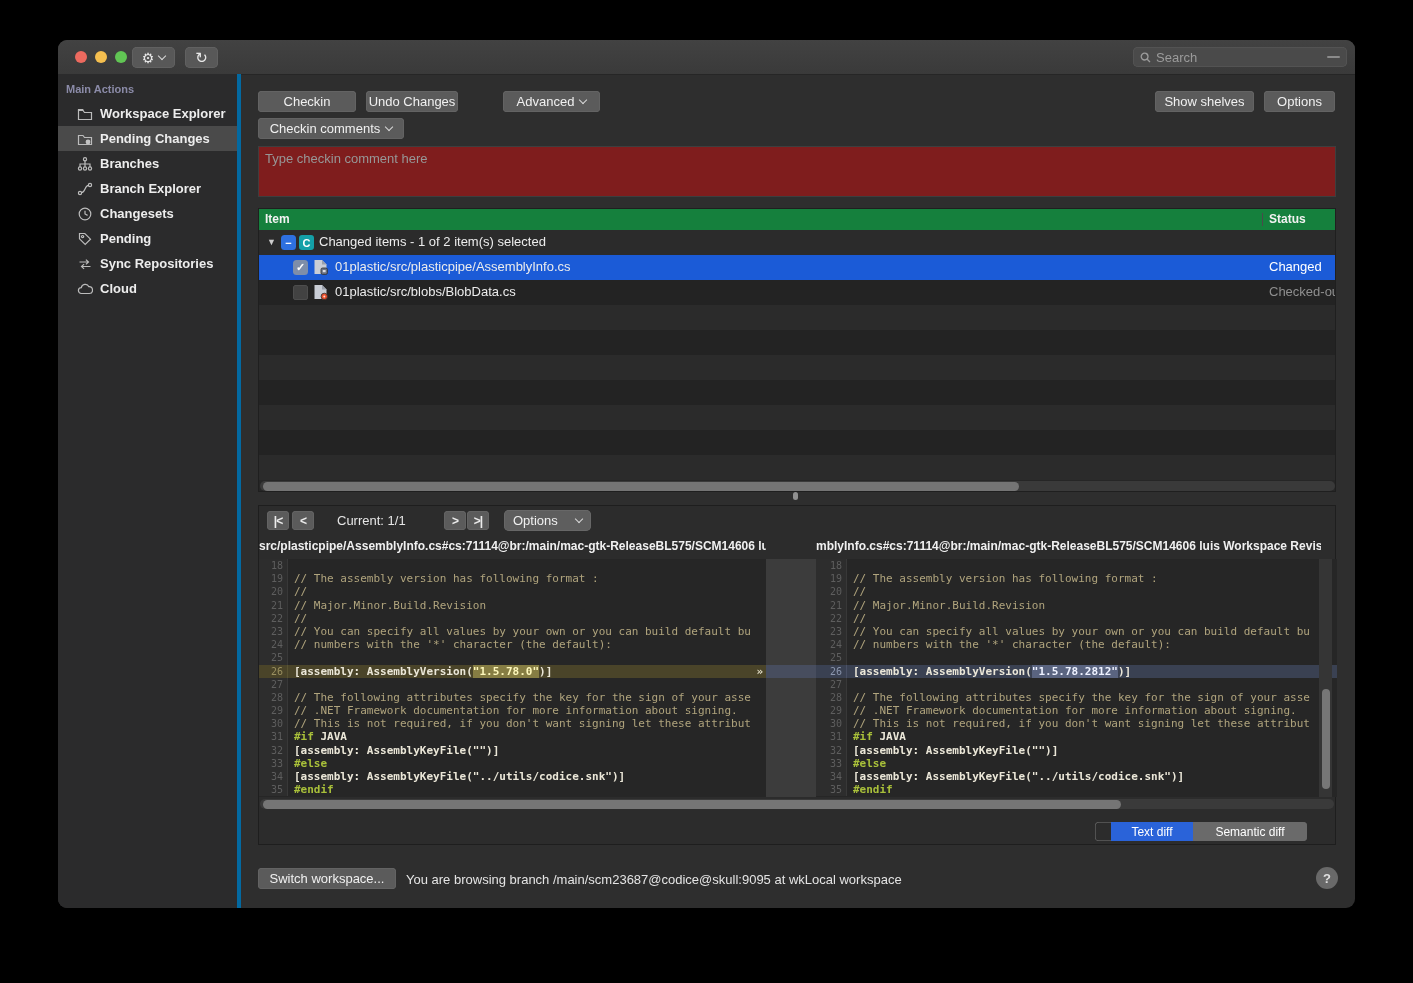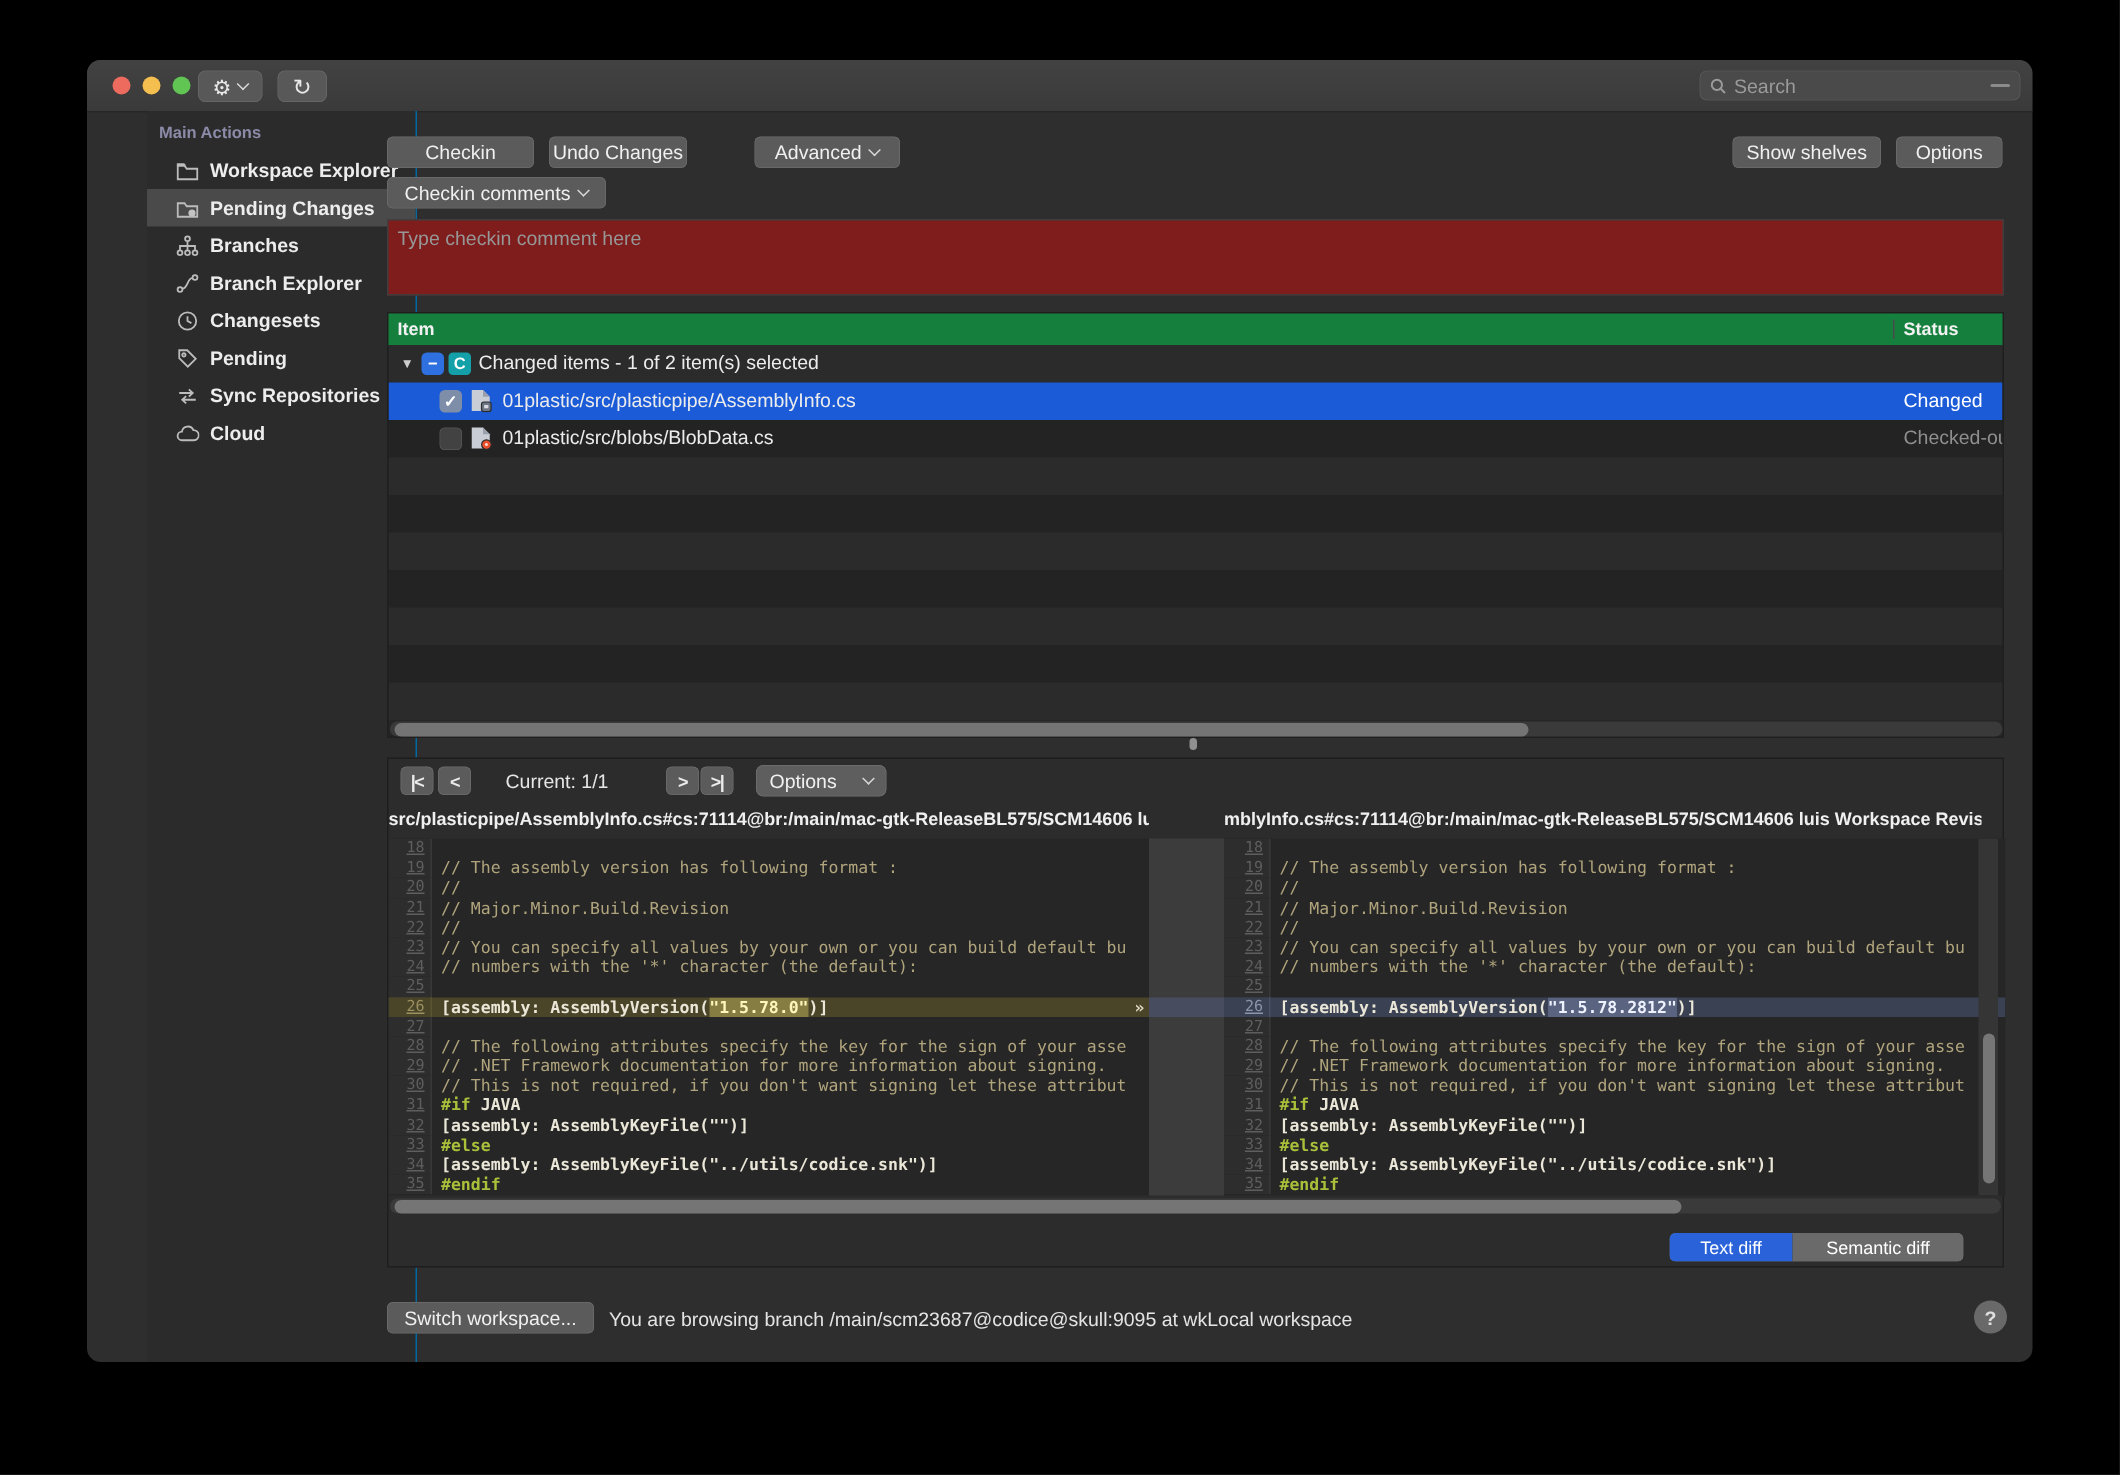--- a/index.html
+++ b/index.html
@@ -22,21 +22,21 @@
   .gear-btn{left:74px;width:43px;}
   .refresh-btn{left:127px;width:33px;font-size:15px;}
   .chev{width:5px;height:5px;border-right:1.4px solid #d9d9d9;border-bottom:1.4px solid #d9d9d9;
     transform:rotate(45deg);margin-top:-3px;display:inline-block;}
   .search{position:absolute;top:7px;right:8px;width:200px;height:20px;background:#4a4a4a;
     border-radius:5px;display:flex;align-items:center;padding:0 7px;gap:5px;
     color:#9b9b9b;font-size:13px;box-shadow:inset 0 0 0 .5px #5c5c5c;}
   .search .dash{margin-left:auto;width:13px;height:2px;background:#8b8b8b;border-radius:1px;}
   
   .sidebar{position:absolute;left:0;top:34px;bottom:0;width:179px;background:#2b2b2c;
-    border-right:1px solid #0369a1;margin-left:40px;}
+    border-right:4px solid #0369a1;}
   .side-header{position:absolute;left:8px;top:9px;font-size:11px;font-weight:bold;color:#8b8ba8;}
   .side-items{position:absolute;left:0;top:27px;right:0;}
   .side-item{height:25px;display:flex;align-items:center;padding-left:18px;gap:7px;
     color:#ededed;font-size:13px;font-weight:600;cursor:default;}
   .side-item.selected{background:#4a4a4a;}
   .side-item .icon{width:17px;height:16px;display:flex;align-items:center;justify-content:center;}
   
   .btn{position:absolute;height:21px;background:#5b5b5b;border-radius:4px;color:#f0f0f0;
     font-size:13px;display:flex;align-items:center;justify-content:center;gap:6px;
     box-shadow:inset 0 0 0 .5px #6d6d6d;}
@@ -94,40 +94,40 @@
   .ph-left{left:0;width:507px;}
   .ph-right{left:557px;width:505px;padding-right:20px;}
   .pane{position:absolute;top:53px;height:238px;background:#262626;overflow:hidden;}
   .pane-left{left:0;width:507px;}
   .pane-right{left:557px;width:521px;}
   .midgutter{position:absolute;left:507px;top:53px;width:50px;height:238px;background:#3c3c3c;}
   .midband{position:absolute;left:0;top:105.6px;width:50px;height:13.2px;background:#474d5e;}
   .code-line{position:relative;display:flex;height:13.2px;}
   .ln{width:29px;flex:none;text-align:right;padding-right:4px;box-sizing:border-box;
     font:10px/13.2px "DejaVu Sans Mono",monospace;color:#5e5e5e;background:#2d2d2d;
-    border-right:1px solid #383838;text-decoration:underline;}
+    border-right:1px solid #383838;}
   .pane-right .ln{width:31px;}
   .ct{flex:1;padding-left:6px;white-space:pre;overflow:hidden;
     font:bold 11px/13.2px "DejaVu Sans Mono",monospace;color:#ebe7d8;}
   .s-c{color:var(--c-comment);font-weight:normal;}
   .s-p{color:var(--c-pre);}
   .s-k{color:#ebe7d8;}
   .chg-left{background:var(--c-oliveBg);}
   .chg-left .ln{background:var(--c-oliveBg);color:#9a9060;border-right-color:#5a5433;}
   .chg-left .s-h{background:var(--c-oliveHl);color:#fdf7bb;}
   .chg-right{background:var(--c-blueBg);}
   .chg-right .ln{background:var(--c-blueBg);color:#8b96ad;border-right-color:#4a5166;}
   .chg-right .s-h{background:var(--c-blueHl);color:#eef2ff;}
   .marker{position:absolute;right:3px;top:0;font:bold 11px/13.2px "DejaVu Sans Mono",monospace;color:#ded9c2;}
   .vscroll{position:absolute;left:503px;top:0;width:13px;height:238px;background:#353535;}
   .vscroll .thumb{position:absolute;left:2.5px;top:130px;width:8px;height:100px;background:#767676;border-radius:4px;}
   .dscroll{position:absolute;left:1px;top:293px;width:1074px;height:10px;background:#3a3a3a;border-radius:5px;}
   .dscroll .thumb{position:absolute;left:3px;top:.5px;width:858px;height:9px;background:#757575;border-radius:4.5px;}
-  .segmented{position:absolute;left:854px;top:316px;height:19px;display:flex;border-radius:4px;overflow:hidden;
-    box-shadow:inset 0 0 0 .5px #777;}
+  .segmented{position:absolute;left:836px;top:316px;height:19px;display:flex;border-radius:4px;overflow:hidden;
+    box-shadow:inset 0 0 0 .5px #777;padding-left:16px;}
   .seg{font-size:12px;color:#fff;display:flex;align-items:center;justify-content:center;}
   .seg-text{width:82px;background:var(--c-textdiff);}
   .seg-sem{width:114px;background:#6a6a6a;}
   
   .b-switch{left:200px;top:828px;width:138px;}
   .status-msg{position:absolute;left:348px;top:832px;font-size:13px;color:#e4e4e4;}
   .help{position:absolute;left:1258px;top:827px;width:22px;height:22px;border-radius:11px;
     background:#696969;color:#e0e0e0;font-size:13px;font-weight:bold;display:flex;
     align-items:center;justify-content:center;}
 </style>

